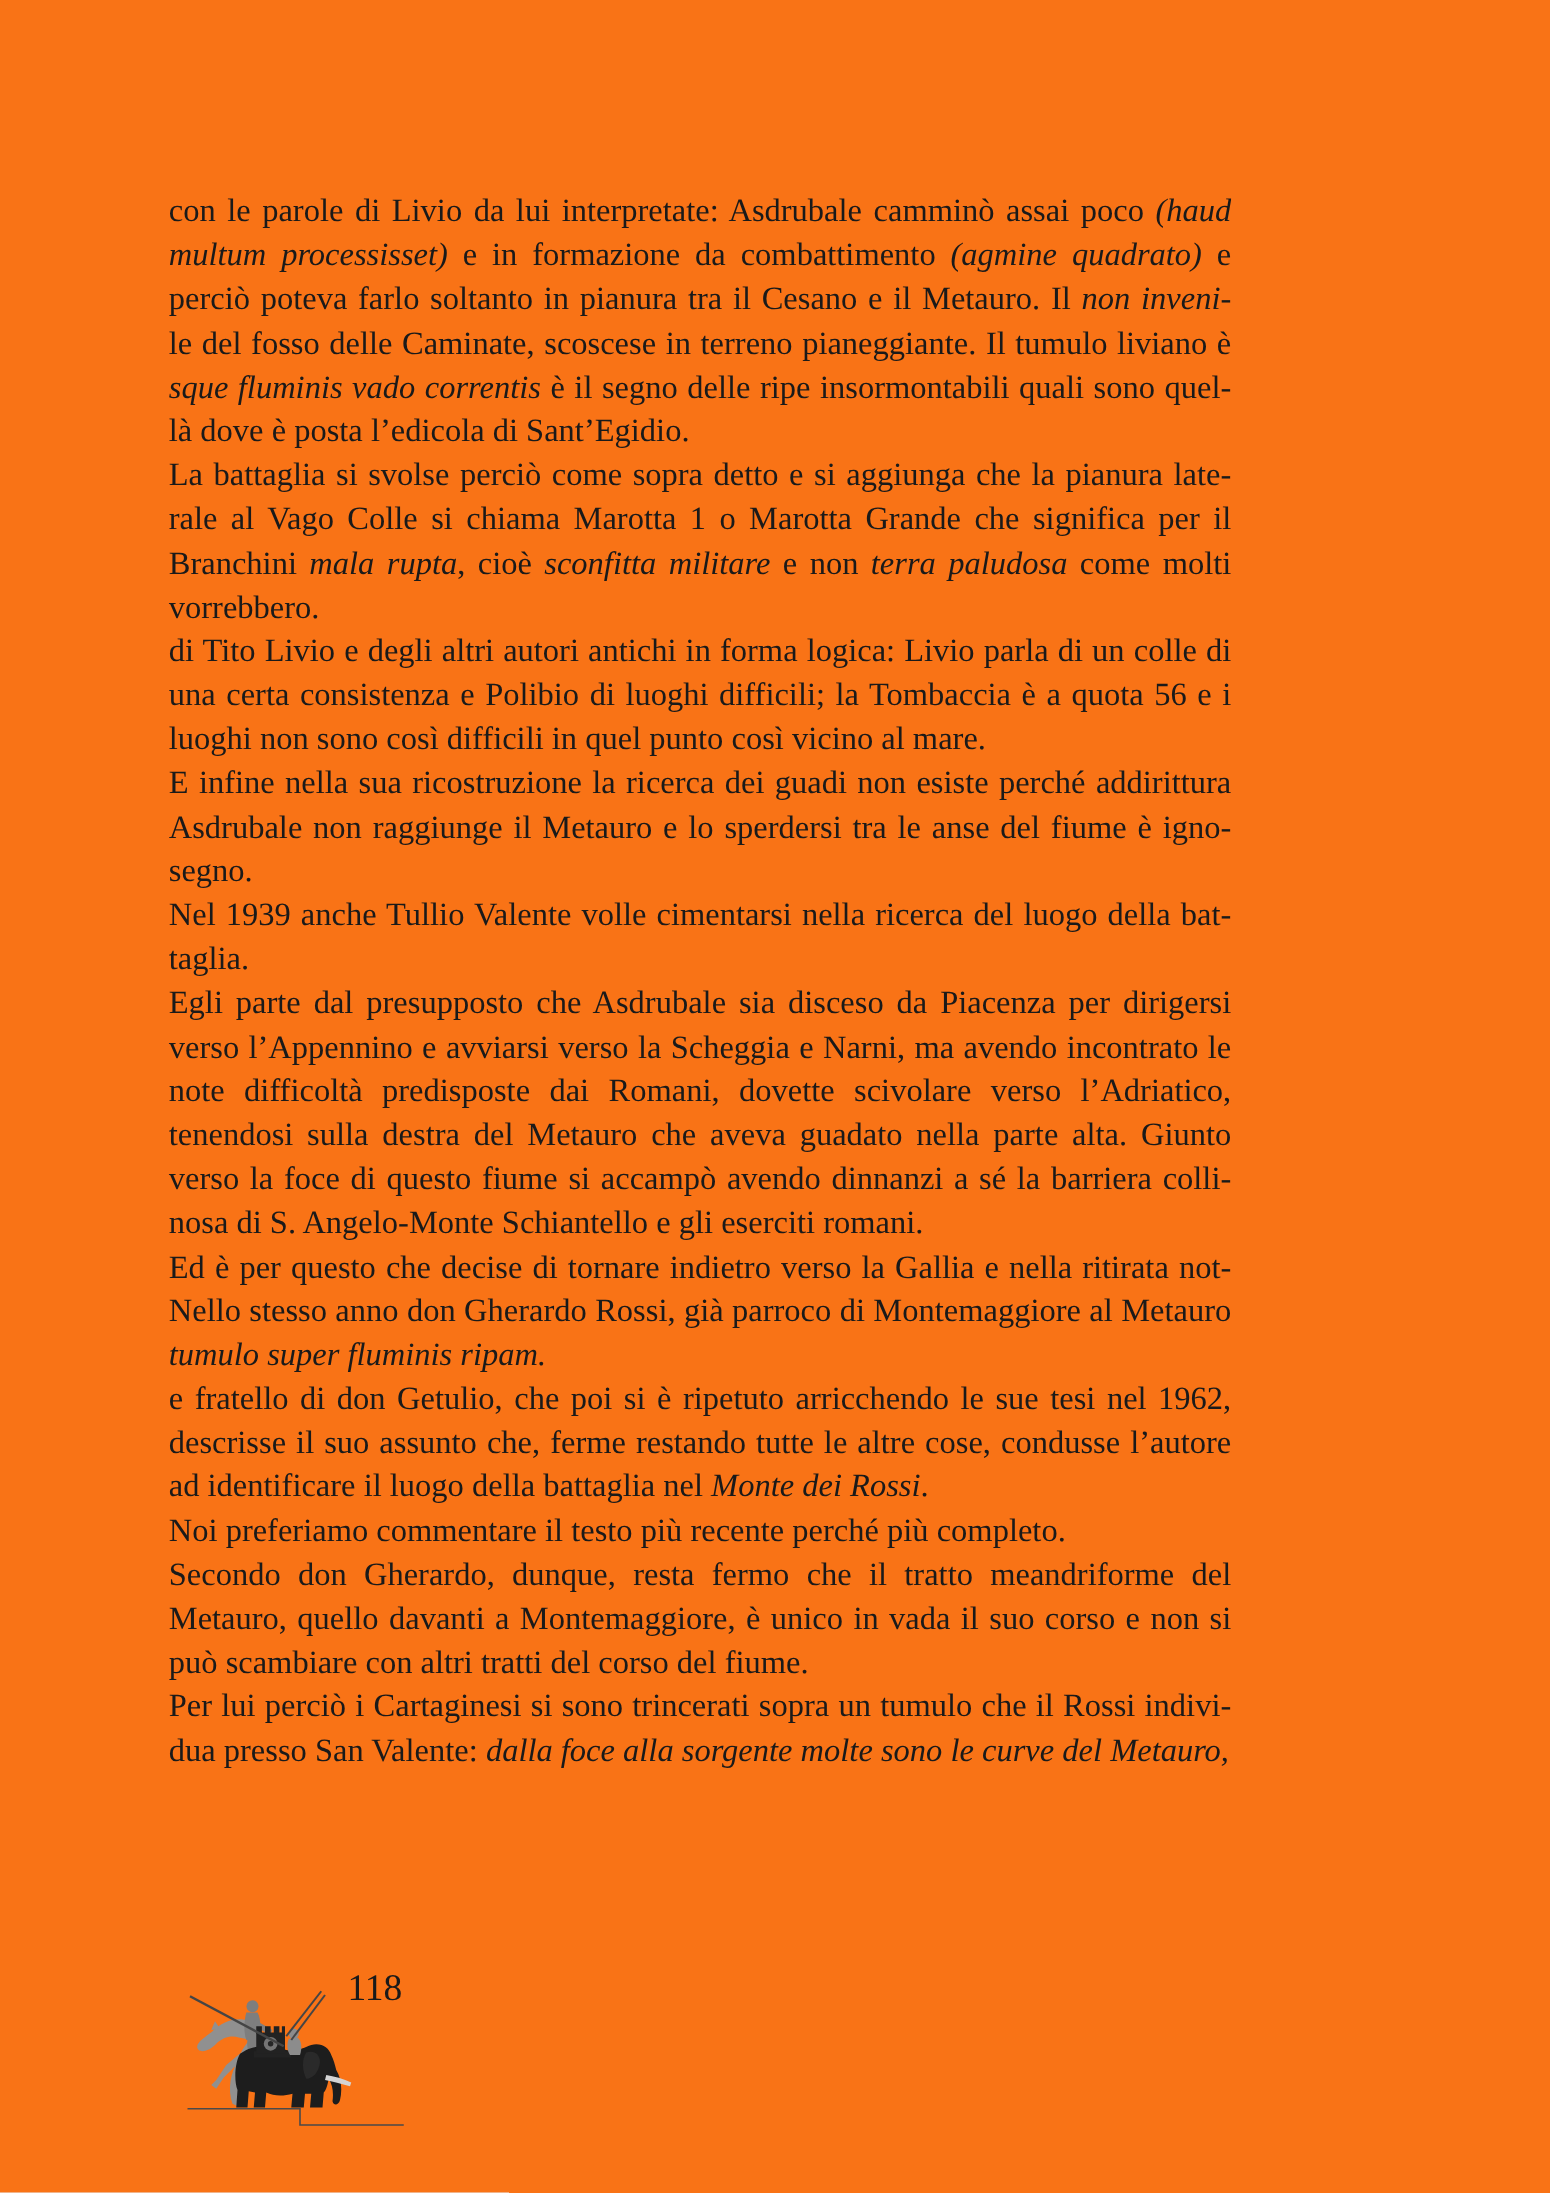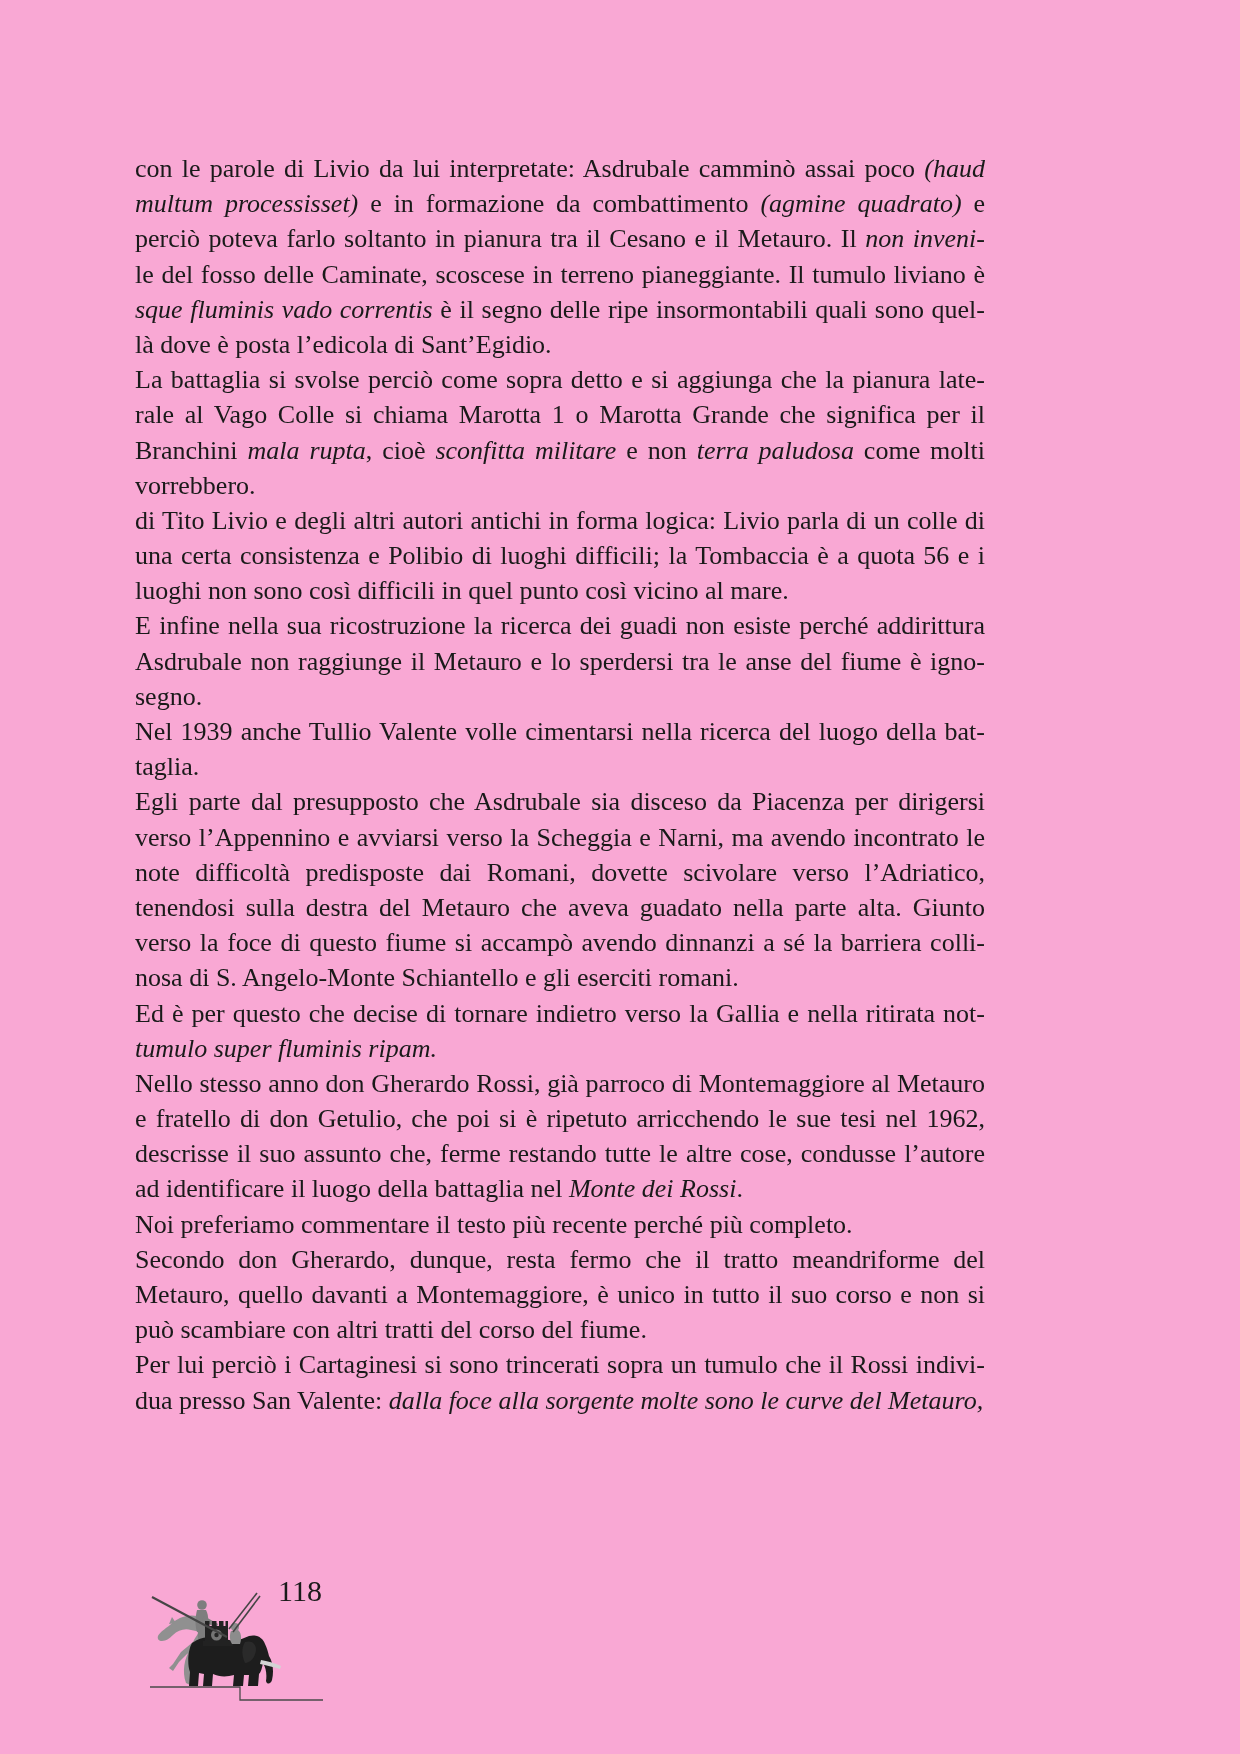--- a/index.html
+++ b/index.html
@@ -1,20 +1,20 @@
 <!DOCTYPE html>
 <html><head>
 <meta charset="utf-8">
 <style>
   html,body{margin:0;padding:0;background:#e8e8e8;}
   .page{
     position:relative;
     width:1240px;height:1754px;
     margin:0 auto;
-    background:#f9a8d4;
+    background:#f97316;
     font-family:"Liberation Serif","DejaVu Serif",serif;
     color:#1a1a1a;
     overflow:hidden;
   }
   .textblock{
     position:absolute;
     left:135px;top:151px;width:850px;
     font-size:26px;
   }
   .line{
@@ -66,28 +66,28 @@
       <div class="line last"><span>segno.</span></div>
       <div class="line"><span>Nel 1939 anche Tullio Valente volle cimentarsi nella ricerca del luogo della bat-</span></div>
       <div class="line last"><span>taglia.</span></div>
       <div class="line"><span>Egli parte dal presupposto che Asdrubale sia disceso da Piacenza per dirigersi</span></div>
       <div class="line"><span>verso l’Appennino e avviarsi verso la Scheggia e Narni, ma avendo incontrato le</span></div>
       <div class="line"><span>note difficoltà predisposte dai Romani, dovette scivolare verso l’Adriatico,</span></div>
       <div class="line"><span>tenendosi sulla destra del Metauro che aveva guadato nella parte alta. Giunto</span></div>
       <div class="line"><span>verso la foce di questo fiume si accampò avendo dinnanzi a sé la barriera colli-</span></div>
       <div class="line last"><span>nosa di S. Angelo-Monte Schiantello e gli eserciti romani.</span></div>
       <div class="line"><span>Ed è per questo che decise di tornare indietro verso la Gallia e nella ritirata not-</span></div>
+      <div class="line"><span>Nello stesso anno don Gherardo Rossi, già parroco di Montemaggiore al Metauro</span></div>
       <div class="line last"><span class="it">tumulo super fluminis ripam.</span></div>
-      <div class="line"><span>Nello stesso anno don Gherardo Rossi, già parroco di Montemaggiore al Metauro</span></div>
       <div class="line"><span>e fratello di don Getulio, che poi si è ripetuto arricchendo le sue tesi nel 1962,</span></div>
       <div class="line"><span>descrisse il suo assunto che, ferme restando tutte le altre cose, condusse l’autore</span></div>
       <div class="line last"><span>ad identificare il luogo della battaglia nel </span><span class="it">Monte dei Rossi</span><span>.</span></div>
       <div class="line last"><span>Noi preferiamo commentare il testo più recente perché più completo.</span></div>
       <div class="line"><span>Secondo don Gherardo, dunque, resta fermo che il tratto meandriforme del</span></div>
-      <div class="line"><span>Metauro, quello davanti a Montemaggiore, è unico in tutto il suo corso e non si</span></div>
+      <div class="line"><span>Metauro, quello davanti a Montemaggiore, è unico in vada il suo corso e non si</span></div>
       <div class="line last"><span>può scambiare con altri tratti del corso del fiume.</span></div>
       <div class="line"><span>Per lui perciò i Cartaginesi si sono trincerati sopra un tumulo che il Rossi indivi-</span></div>
       <div class="line last"><span>dua presso San Valente: </span><span class="it">dalla foce alla sorgente molte sono le curve del Metauro,</span></div>
     </div>
 
   <svg class="footer-art" viewBox="0 0 180 125" xmlns="http://www.w3.org/2000/svg">
 
     <g>
       <path fill="#909090" d="M52,36 C42,34 32,38 25,45 C20,49 15,52 13,56 C12,59 14,61 17,61 C21,61 25,58 28,55 C33,50 40,48 46,50 L56,52 Z"></path>
       <path fill="#909090" d="M24,44 L27,37 L31,43 Z"></path>

